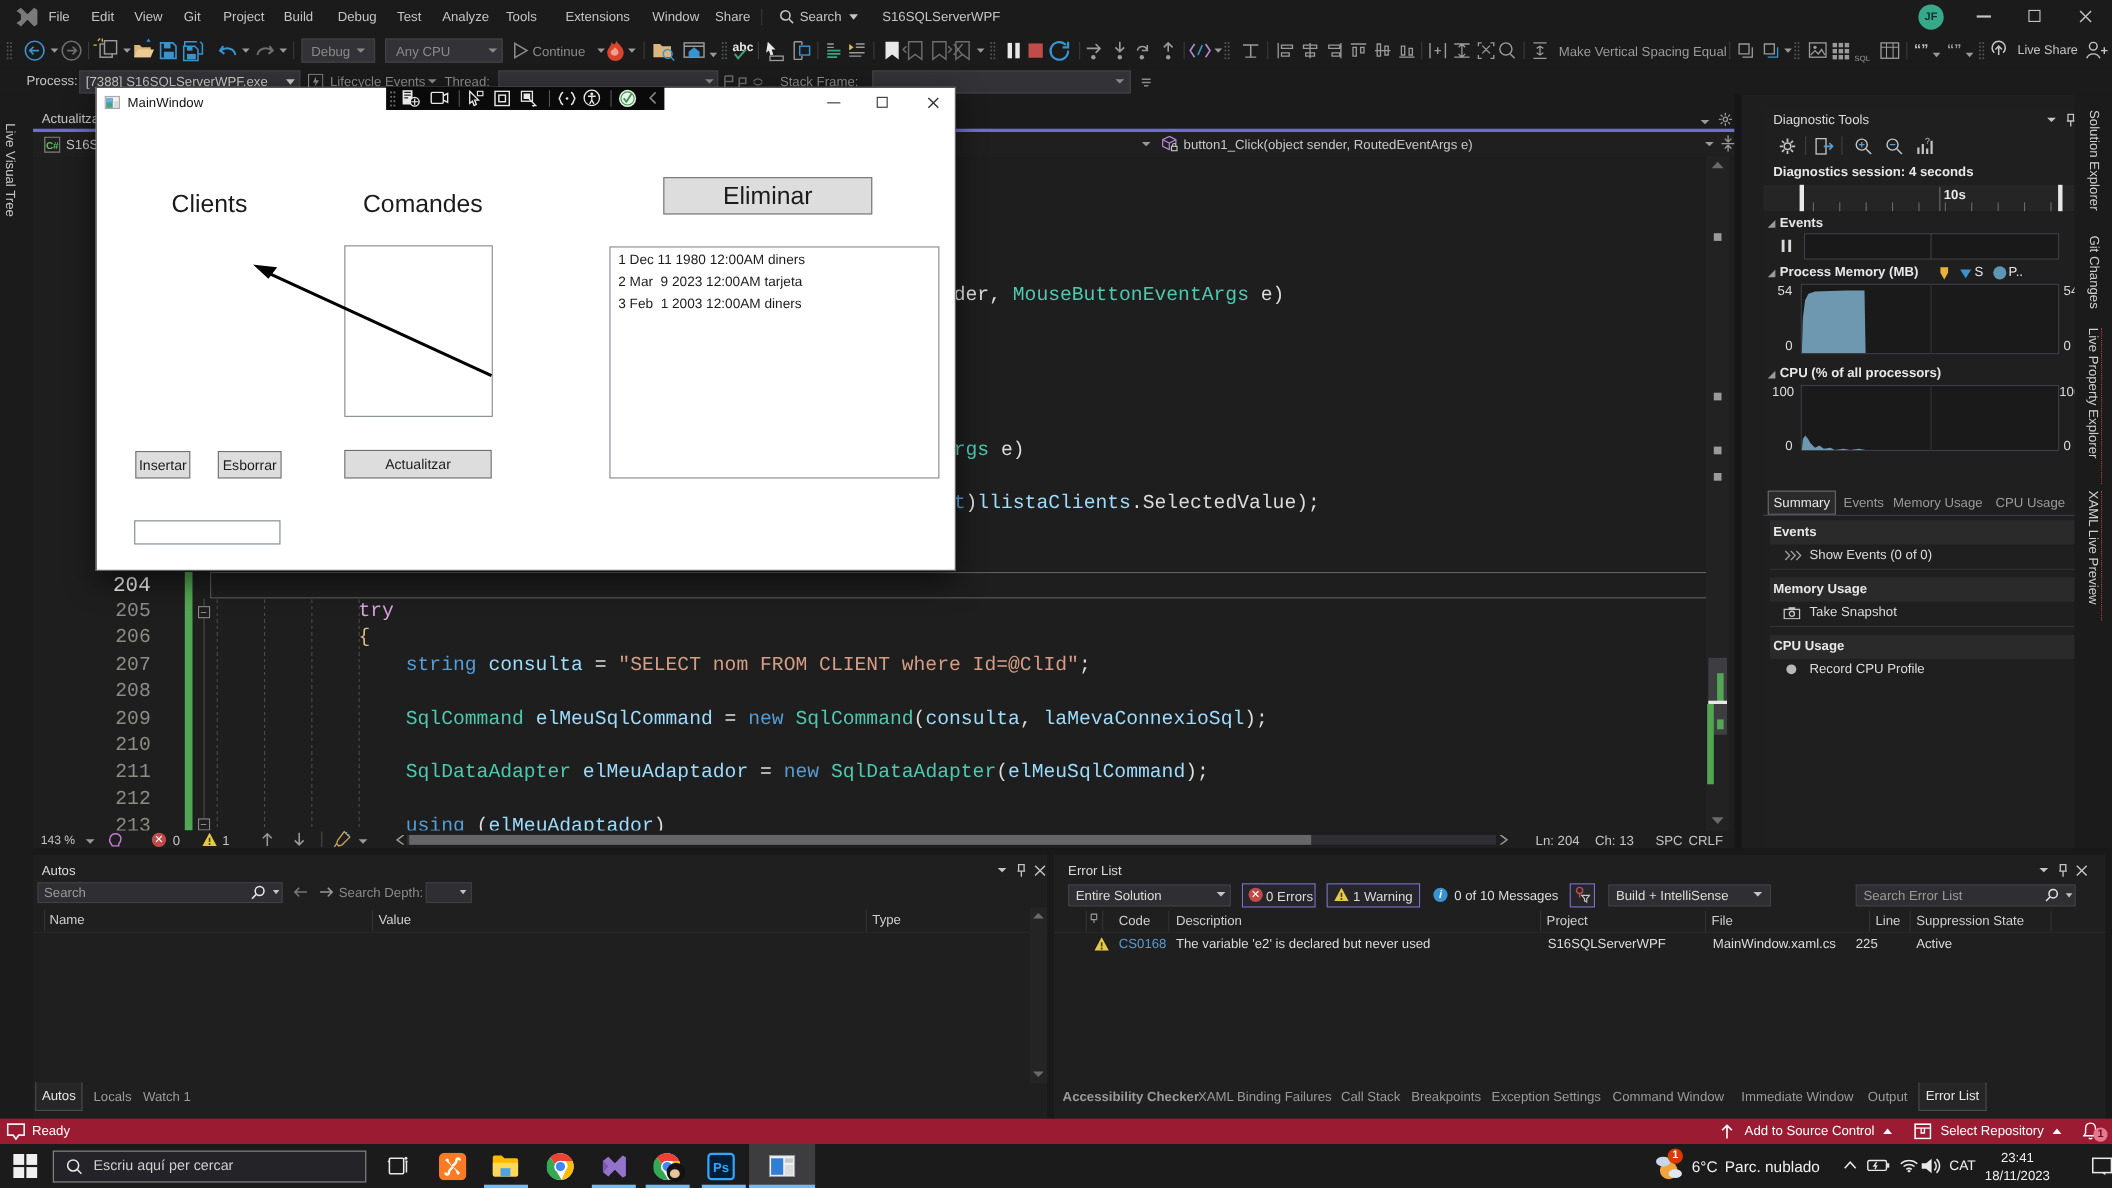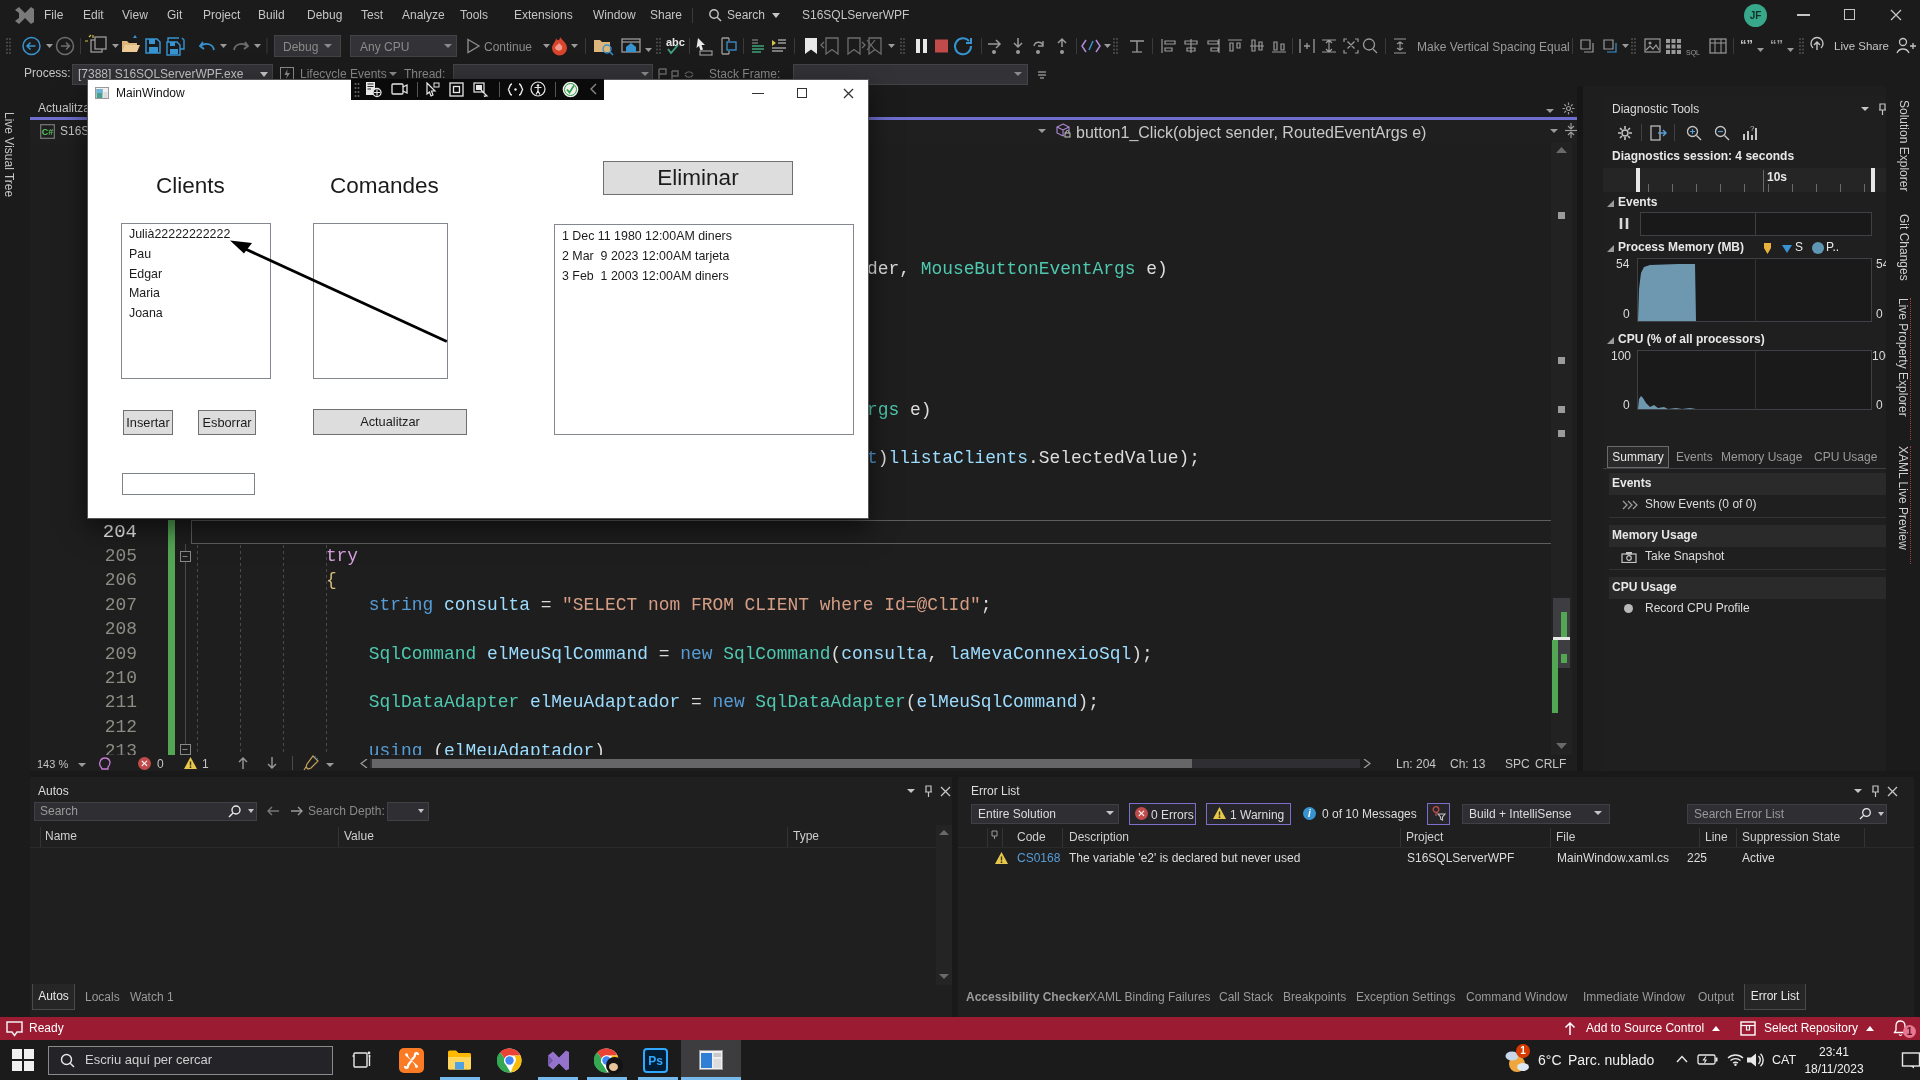--- a/index.html
+++ b/index.html
@@ -282,21 +282,21 @@
       </svg>
   <div class="abs" style="left:30px;top:38px;font-size:12px;color:#c8c8c8;">S16SQLServerWPF</div>
   <div class="abs" style="left:1008px;top:43px;width:0;height:0;border-left:4px solid transparent;border-right:4px solid transparent;border-top:4px solid #9a9a9a;"></div>
   <svg class="abs" style="left:1026px;top:37px;" width="16" height="16" viewBox="0 0 16 16">
         <path d="M7 1 L13 4 V10 L7 13 L1 10 V4 Z" fill="none" stroke="#b08ad6" stroke-width="1.1"></path>
         <path d="M1 4 L7 7 L13 4 M7 7 V13" fill="none" stroke="#b08ad6" stroke-width="1.1"></path>
         <rect x="8" y="8" width="7" height="6" fill="#1f1f20"></rect>
         <rect x="9" y="10" width="5" height="4" fill="none" stroke="#c8c8c8" stroke-width="1"></rect>
         <path d="M10 10 V9 a1.5 1.5 0 0 1 3 0 V10" fill="none" stroke="#c8c8c8" stroke-width="1"></path>
       </svg>
-  <div class="abs" style="left:1046px;top:38px;font-size:16px;color:#c8c8c8;">button1_Click(object sender, RoutedEventArgs e)</div>
+  <div class="abs" style="left:1046px;top:38px;font-size:12px;color:#c8c8c8;">button1_Click(object sender, RoutedEventArgs e)</div>
   <div class="abs" style="left:1520px;top:43px;width:0;height:0;border-left:4px solid transparent;border-right:4px solid transparent;border-top:4px solid #9a9a9a;"></div>
   <svg class="abs" style="left:1534px;top:37px;" width="14" height="15" viewBox="0 0 14 15">
         <path d="M7 0 V6 M7 9 V15 M4 3 L7 6 L10 3 M4 12 L7 9 L10 12" stroke="#9a9a9a" stroke-width="1.2" fill="none"></path>
         <path d="M1 7.5 H13" stroke="#9a9a9a" stroke-width="1.2"></path>
       </svg>
 
   <div id="codefrags" class="mono abs" style="left:0;top:0;font-size:17.9px;"></div>
 
   <div id="codeblock" class="abs" style="left:0;top:0;">
         <div style="position: absolute; left: 137.5px; top: 433.5px; width: 7px; height: 235.5px; background: rgb(83, 166, 83);"></div>
@@ -841,36 +841,29 @@
         </div>
         <div style="position: absolute; left: 238px; top: 4px;">
           <svg width="8" height="12" viewBox="0 0 8 12">
             <path d="M7 1 L2 6 L7 11" fill="none" stroke="#888" stroke-width="1.4"></path>
           </svg>
         </div>
       </div>
       <div style="position: absolute; left: 68px; top: 93px; font-size: 22.5px; color: rgb(27, 27, 27);">Clients</div>
       <div style="position: absolute; left: 242px; top: 93px; font-size: 22.5px; color: rgb(27, 27, 27);">Comandes</div>
       <div style="position: absolute; left: 515px; top: 81px; width: 190px; height: 34px; background: rgb(221, 221, 221); border: 1px solid rgb(112, 112, 112); color: rgb(27, 27, 27); font-size: 22.5px; text-align: center; line-height: 32px;">Eliminar</div>
-      <div style="position: absolute; left: 33px; top: 143px; width: 150px; height: 156px; background: rgb(255, 255, 255); border: 1px solid rgb(130, 135, 144);">
-        <div style="position: absolute; left: 7px; top: 3px; font-size: 12.4px; color: rgb(27, 27, 27); white-space: pre;">Julià22222222222</div>
-        <div style="position: absolute; left: 7px; top: 22.8px; font-size: 12.4px; color: rgb(27, 27, 27); white-space: pre;">Pau</div>
-        <div style="position: absolute; left: 7px; top: 42.6px; font-size: 12.4px; color: rgb(27, 27, 27); white-space: pre;">Edgar</div>
-        <div style="position: absolute; left: 7px; top: 62.4px; font-size: 12.4px; color: rgb(27, 27, 27); white-space: pre;">Maria</div>
-        <div style="position: absolute; left: 7px; top: 82.2px; font-size: 12.4px; color: rgb(27, 27, 27); white-space: pre;">Joana</div>
-      </div>
       <div style="position: absolute; left: 225px; top: 143px; width: 135px; height: 156px; background: rgb(255, 255, 255); border: 1px solid rgb(130, 135, 144);"></div>
       <div style="position: absolute; left: 466px; top: 144px; width: 300px; height: 211px; background: rgb(255, 255, 255); border: 1px solid rgb(130, 135, 144);">
         <div style="position: absolute; left: 7px; top: 4px; font-size: 12.4px; color: rgb(27, 27, 27); white-space: pre;">1 Dec 11 1980 12:00AM diners</div>
         <div style="position: absolute; left: 7px; top: 23.8px; font-size: 12.4px; color: rgb(27, 27, 27); white-space: pre;">2 Mar  9 2023 12:00AM tarjeta</div>
         <div style="position: absolute; left: 7px; top: 43.6px; font-size: 12.4px; color: rgb(27, 27, 27); white-space: pre;">3 Feb  1 2003 12:00AM diners</div>
       </div>
       <div style="position: absolute; left: 35px; top: 330px; width: 50px; height: 25px; background: rgb(221, 221, 221); border: 1px solid rgb(112, 112, 112); color: rgb(27, 27, 27); font-size: 12.8px; text-align: center; line-height: 23px;">Insertar</div>
       <div style="position: absolute; left: 110px; top: 330px; width: 58px; height: 25px; background: rgb(221, 221, 221); border: 1px solid rgb(112, 112, 112); color: rgb(27, 27, 27); font-size: 12.8px; text-align: center; line-height: 23px;">Esborrar</div>
-      <div style="position: absolute; left: 225px; top: 329px; width: 154px; height: 26px; background: rgb(221, 221, 221); border: 1px solid rgb(112, 112, 112); color: rgb(27, 27, 27); font-size: 12.8px; text-align: center; line-height: 24px;">Actualitzar</div>
+      <div style="position: absolute; left: 225px; top: 329px; width: 134px; height: 26px; background: rgb(221, 221, 221); border: 1px solid rgb(112, 112, 112); color: rgb(27, 27, 27); font-size: 12.8px; text-align: center; line-height: 24px;">Actualitzar</div>
       <div style="position: absolute; left: 34px; top: 393px; width: 133px; height: 22px; background: rgb(255, 255, 255); border: 1px solid rgb(127, 132, 136);"></div>
       <div style="position: absolute; left: 0px; top: 0px;">
         <svg width="782" height="440" viewBox="0 0 782 440">
           <line x1="358.8" y1="261.5" x2="153" y2="167" stroke="#000" stroke-width="2.8"></line>
           <path d="M142 160.5 L164 163 L156 173.5 Z" fill="#000"></path>
         </svg>
       </div>
     </div>
 
 <div id="taskbar" class="abs" style="left:0;top:1040px;width:1920px;height:40px;background:#1b1b1c;">

